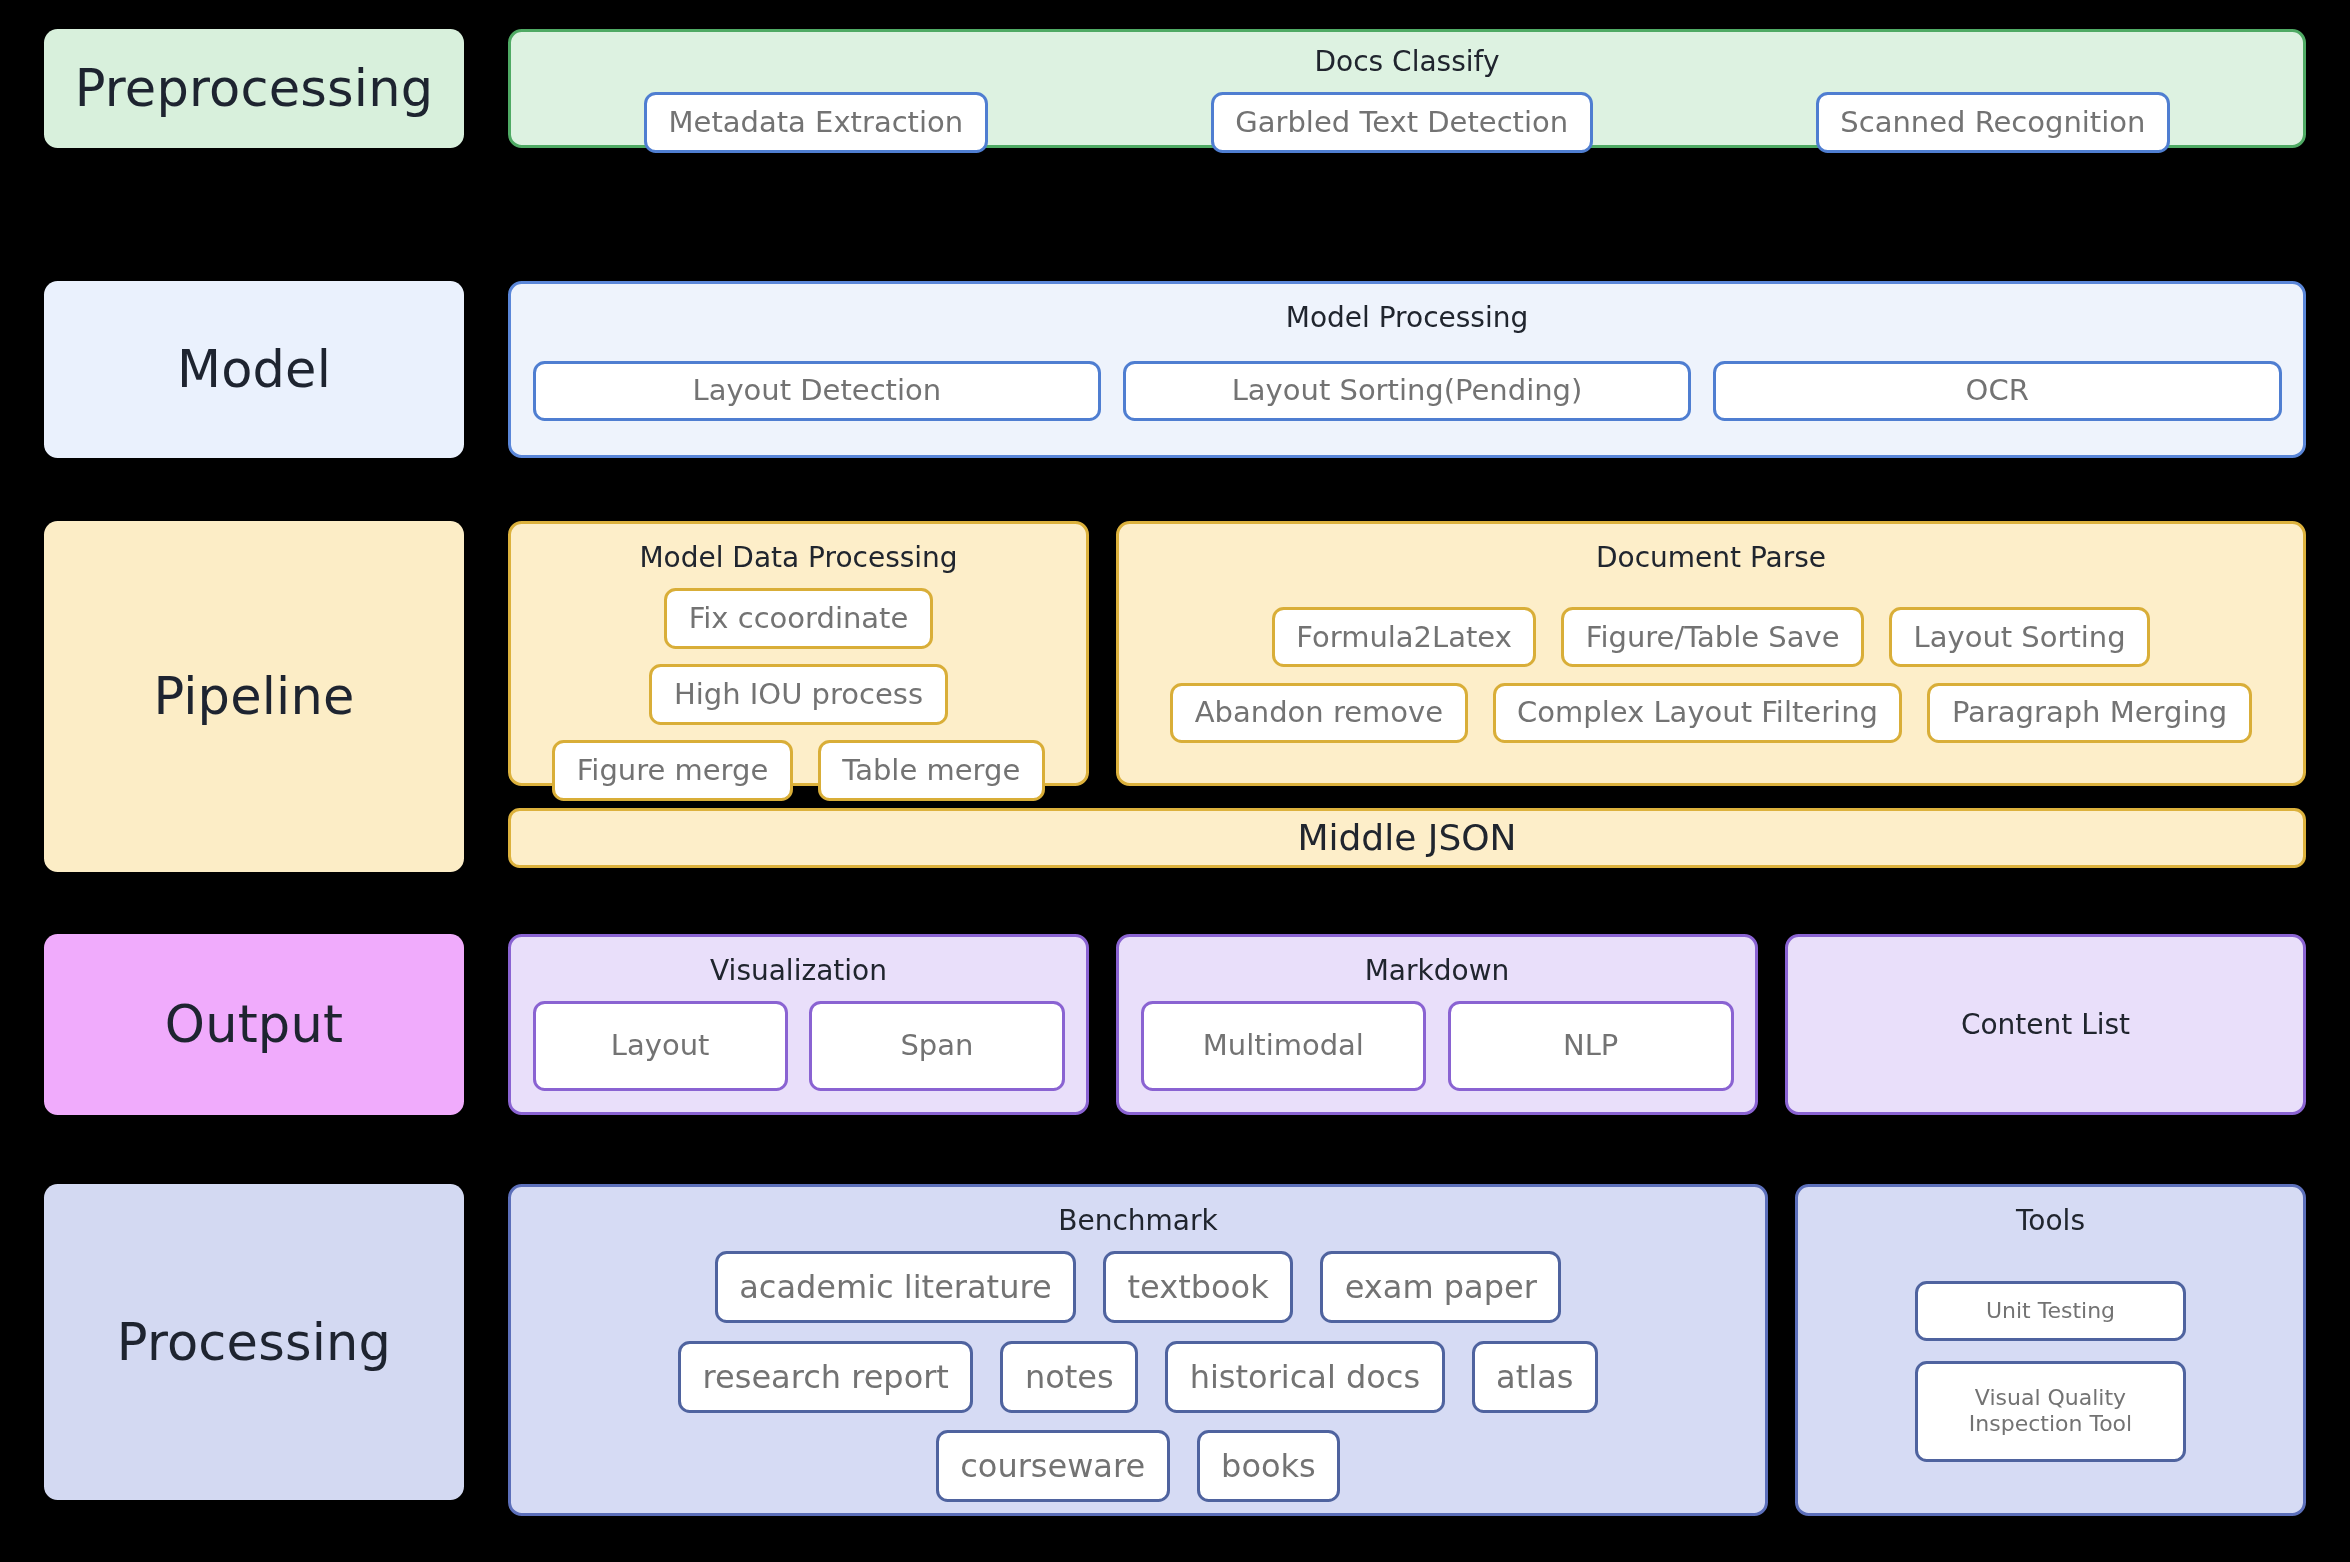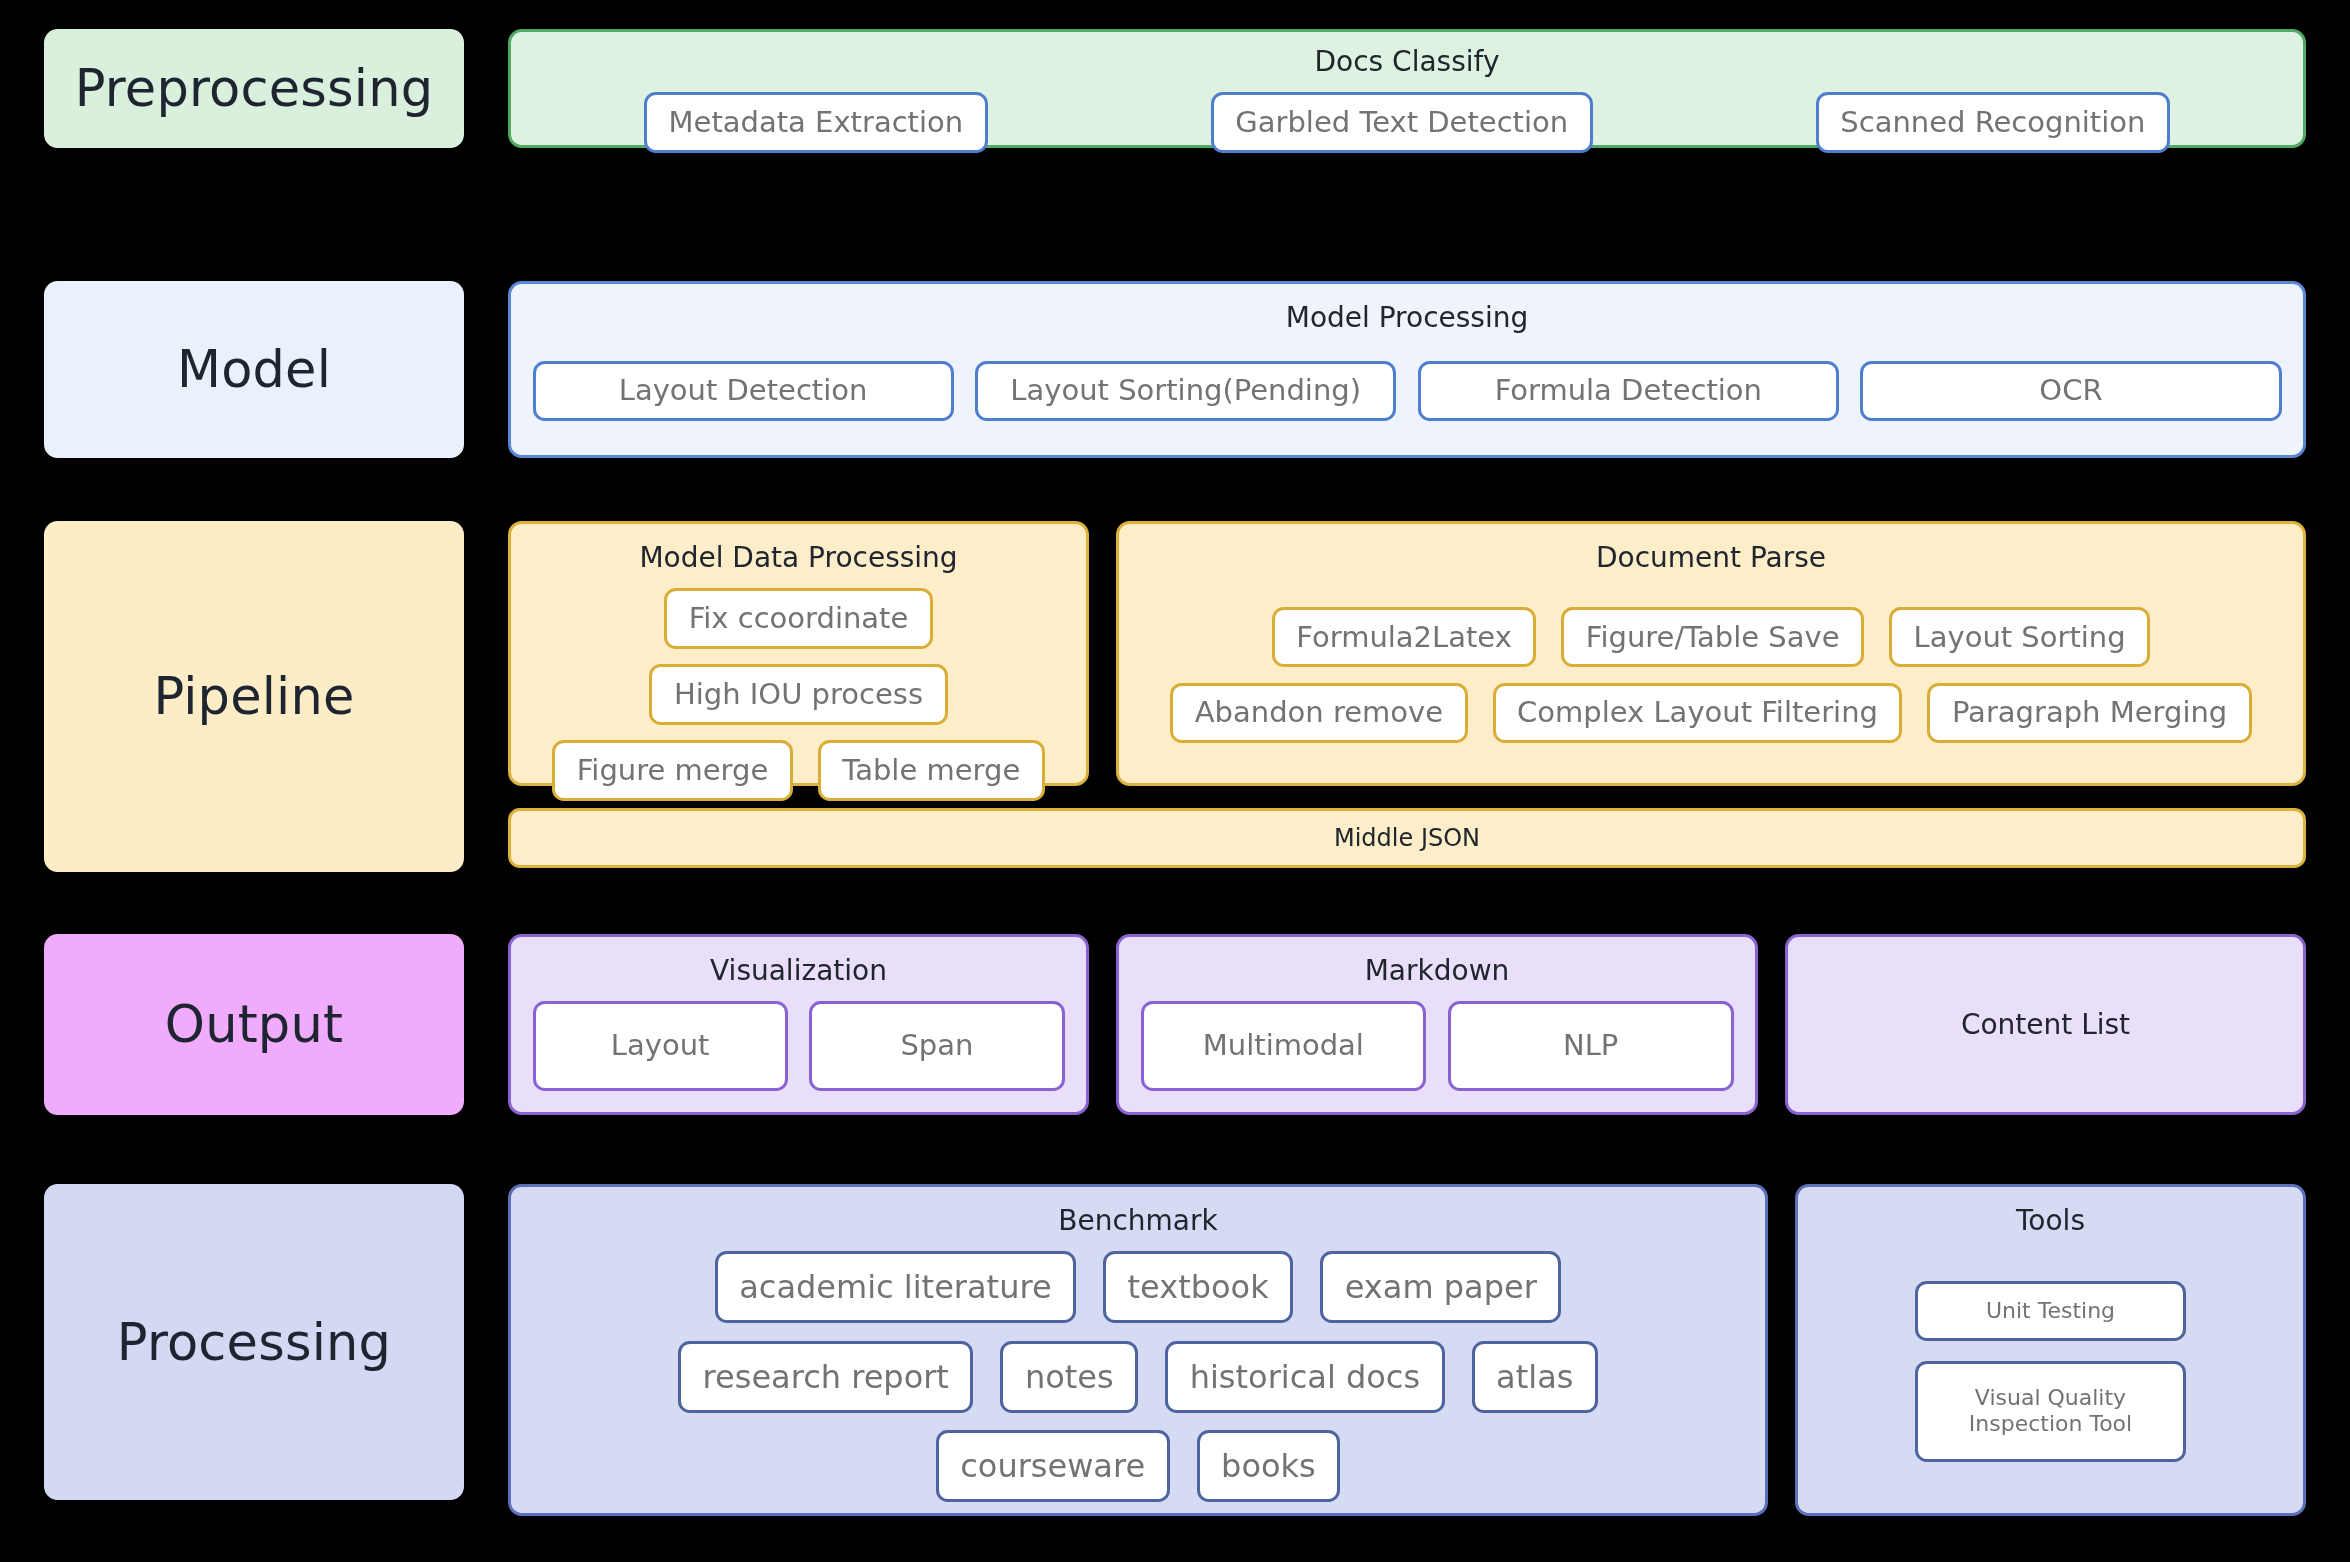--- a/index.html
+++ b/index.html
@@ -159,21 +159,21 @@
   #grp-doc-parse .group-body { gap: 15.6px 25px; }
   #grp-doc-parse .chip { flex: 0 0 auto; min-width: 207px; }
   #bar-middle-json {
     height: 60px;
     border-radius: 11.7px;
     border: 3.9px solid #dcb13c;
     background: #fdeec9;
     display: flex;
     align-items: center;
     justify-content: center;
-    font-size: 24px;
+    font-size: 36px;
     color: #20252e;
   }
 
   
   #row-output { top: 934px; height: 181px; }
   #row-output .stage-label { height: 181px; }
   #grp-visualization { flex: 0 0 581px; }
   #grp-markdown { flex: 0 0 642px; }
   #grp-visualization .group-body,
   #grp-markdown .group-body { flex-wrap: nowrap; gap: 21.5px; }
@@ -211,21 +211,20 @@
   </div>
 
   <div class="row" id="row-model">
     <div class="stage-label blue-fill">Model</div>
     <div class="stage-content">
       <div class="group blue-brd" id="grp-model-proc">
         <div class="group-title">Model Processing</div>
         <div class="group-body">
           <div class="chip blue-chip">Layout Detection</div>
           <div class="chip blue-chip">Layout Sorting(Pending)</div>
-          <div class="chip blue-chip">Formula Detection</div>
           <div class="chip blue-chip">OCR</div>
         </div>
       </div>
     </div>
   </div>
 
   <div class="row" id="row-pipeline">
     <div class="stage-label amber-fill">Pipeline</div>
     <div class="stage-content">
       <div id="pipeline-right">

